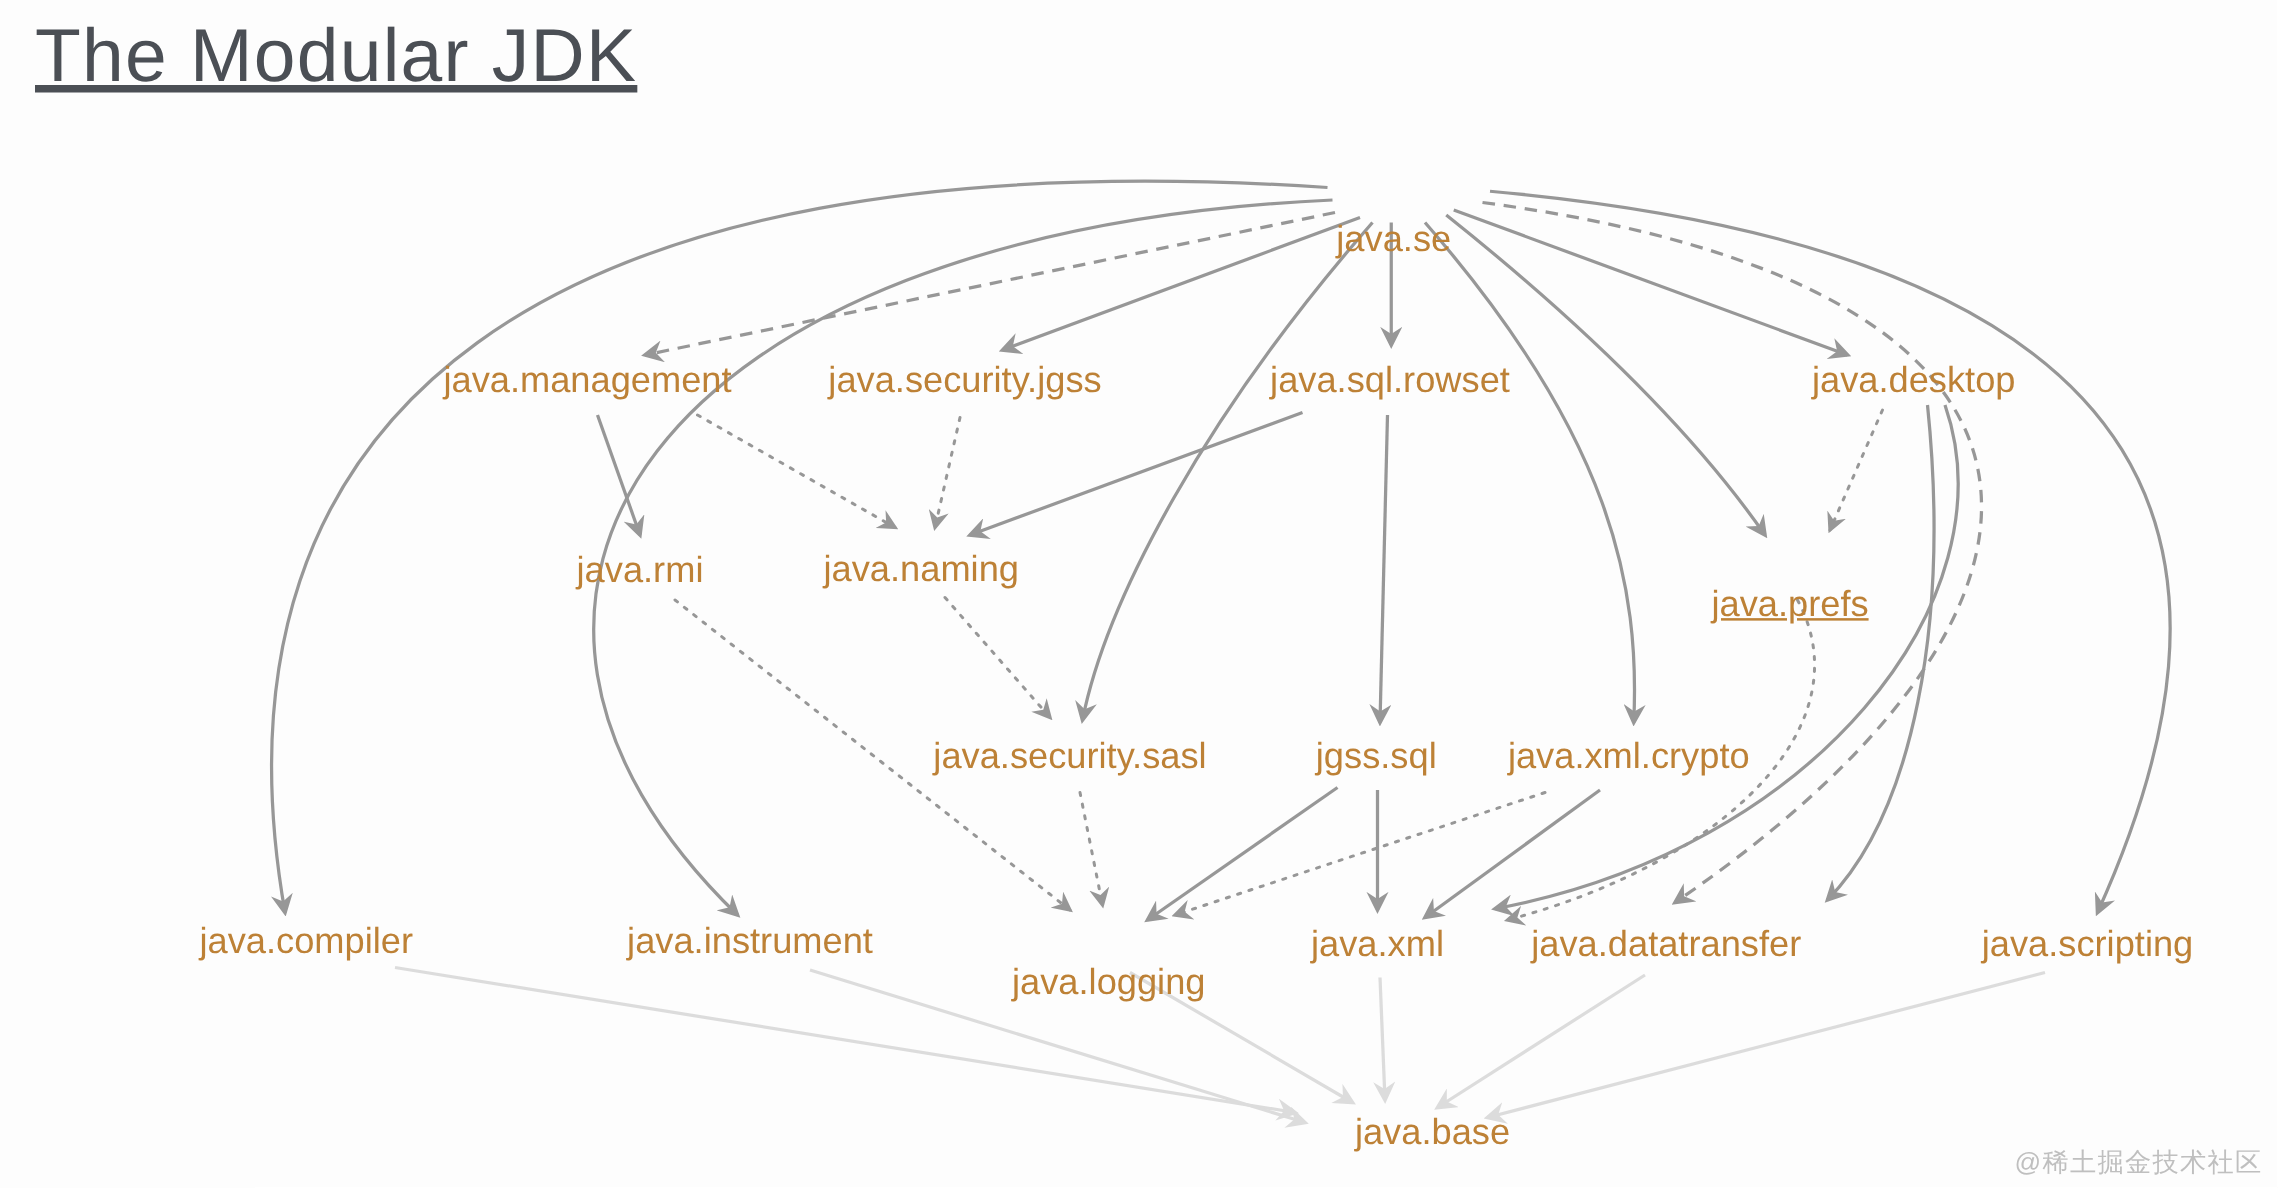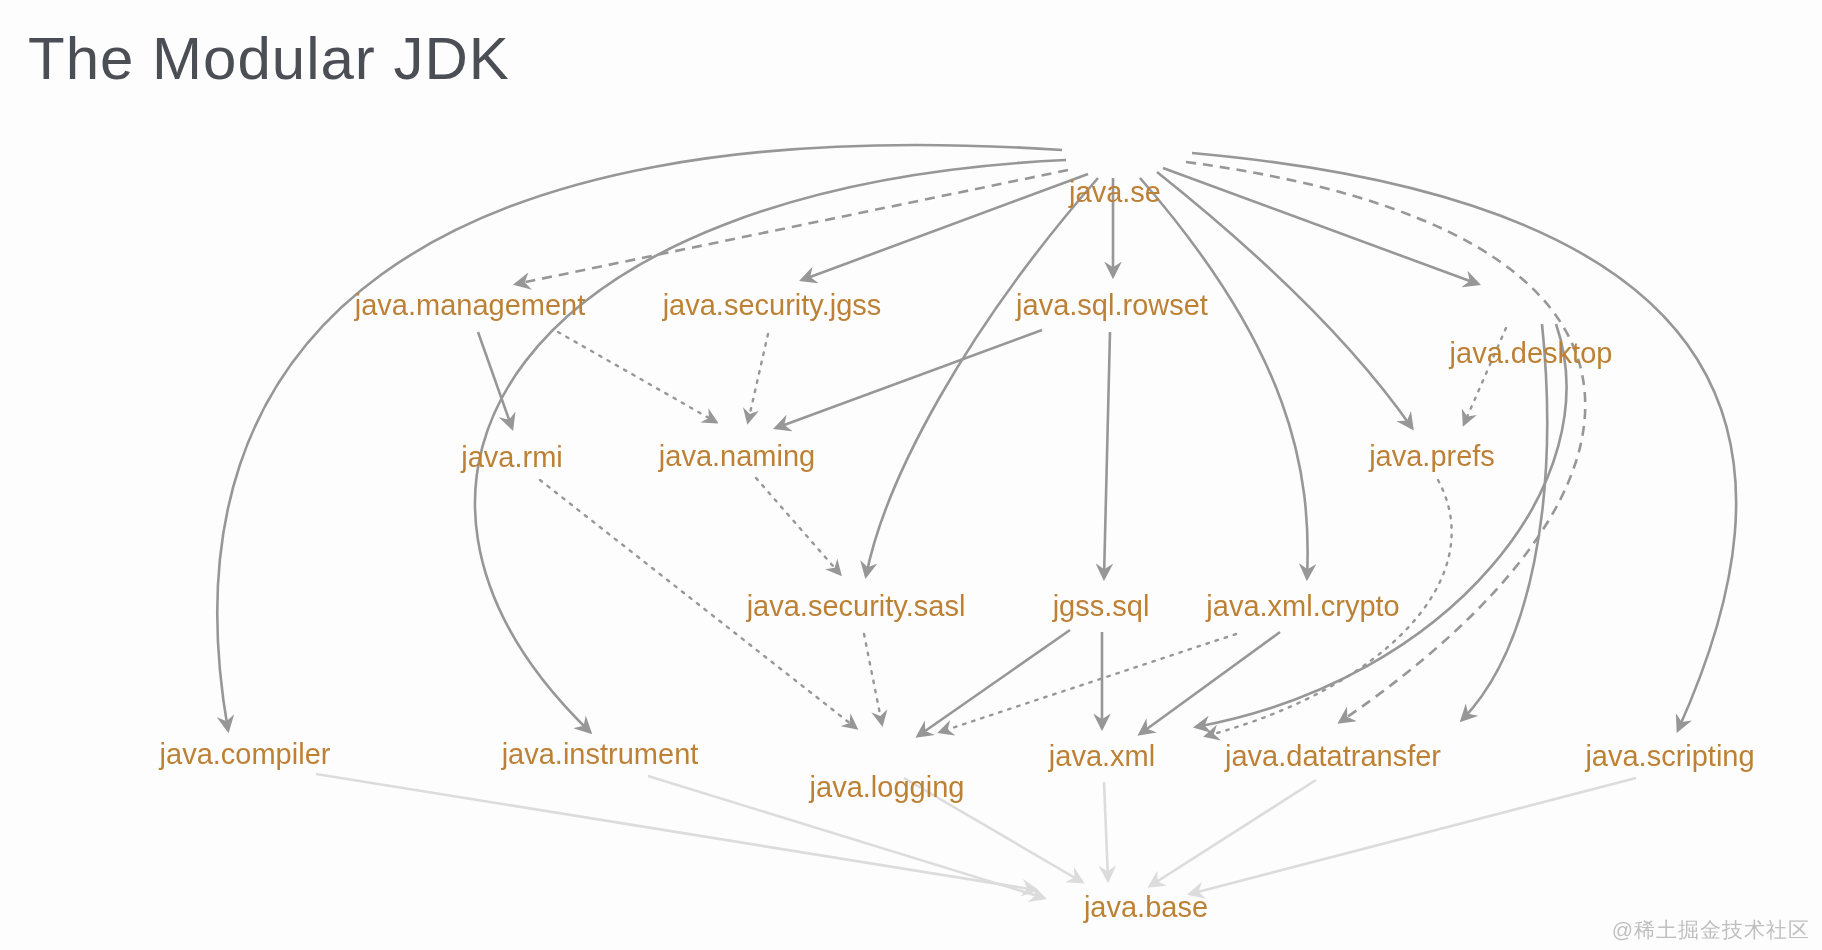--- a/index.html
+++ b/index.html
@@ -4,26 +4,27 @@
 <style>
   html,body{margin:0;padding:0;background:#ffffff;}
   .stage{
     position:relative;
     width:1822px;height:950px;
     overflow:hidden;
     background:var(--bg,#fdfdfd);
     font-family:"Liberation Sans", sans-serif;
   }
   .page-title{
-    position:absolute;left:28px;top:26px;
+    position:absolute;left:28px;top:12px;
     font-size:60px;line-height:1.1;
     font-weight:400;
     letter-spacing:1px;
     color:var(--title,#4b4f55);
     user-select:none;
+    text-decoration:underline;
   }
   #edge-layer{position:absolute;left:0;top:0;}
   #node-layer{position:absolute;left:0;top:0;width:100%;height:100%;pointer-events:none;}
   .module-node{
     position:absolute;
     transform:translate(-50%,-50%);
     font-size:29px;
     white-space:nowrap;
     color:var(--node,#bd8136);
   }
@@ -86,24 +87,24 @@
         <path d="M1316,780 L1150,886" class="edge light" marker-end="url(#ah-light)"></path>
         <path d="M1636,778 L1190,894" class="edge light" marker-end="url(#ah-light)"></path>
       </g>
   </svg>
 
   <div id="node-layer">
       <div class="module-node" style="left: 1115px; top: 152px; margin-top: 40px;">java.se</div>
       <div class="module-node" style="left: 470px; top: 305px;">java.management</div>
       <div class="module-node" style="left: 772px; top: 305px;">java.security.jgss</div>
       <div class="module-node" style="left: 1112px; top: 305px;">java.sql.rowset</div>
-      <div class="module-node" style="left: 1531px; top: 305px; margin-top: 48px;">java.desktop</div>
+      <div class="module-node" style="left: 1531px; top: 305px;">java.desktop</div>
       <div class="module-node" style="left: 512px; top: 457px;">java.rmi</div>
       <div class="module-node" style="left: 737px; top: 456px;">java.naming</div>
-      <div class="module-node" style="left: 1432px; top: 456px;">java.prefs</div>
+      <div class="module-node" style="left: 1432px; top: 484px; text-decoration: underline;">java.prefs</div>
       <div class="module-node" style="left: 856px; top: 606px;">java.security.sasl</div>
       <div class="module-node" style="left: 1101px; top: 606px;">jgss.sql</div>
       <div class="module-node" style="left: 1303px; top: 606px;">java.xml.crypto</div>
       <div class="module-node" style="left: 245px; top: 754px;">java.compiler</div>
       <div class="module-node" style="left: 600px; top: 754px;">java.instrument</div>
       <div class="module-node" style="left: 887px; top: 787px;">java.logging</div>
       <div class="module-node" style="left: 1102px; top: 756px;">java.xml</div>
       <div class="module-node" style="left: 1333px; top: 756px;">java.datatransfer</div>
       <div class="module-node" style="left: 1670px; top: 756px;">java.scripting</div>
       <div class="module-node" style="left: 1114px; top: 907px; margin-left: 32px;">java.base</div>

